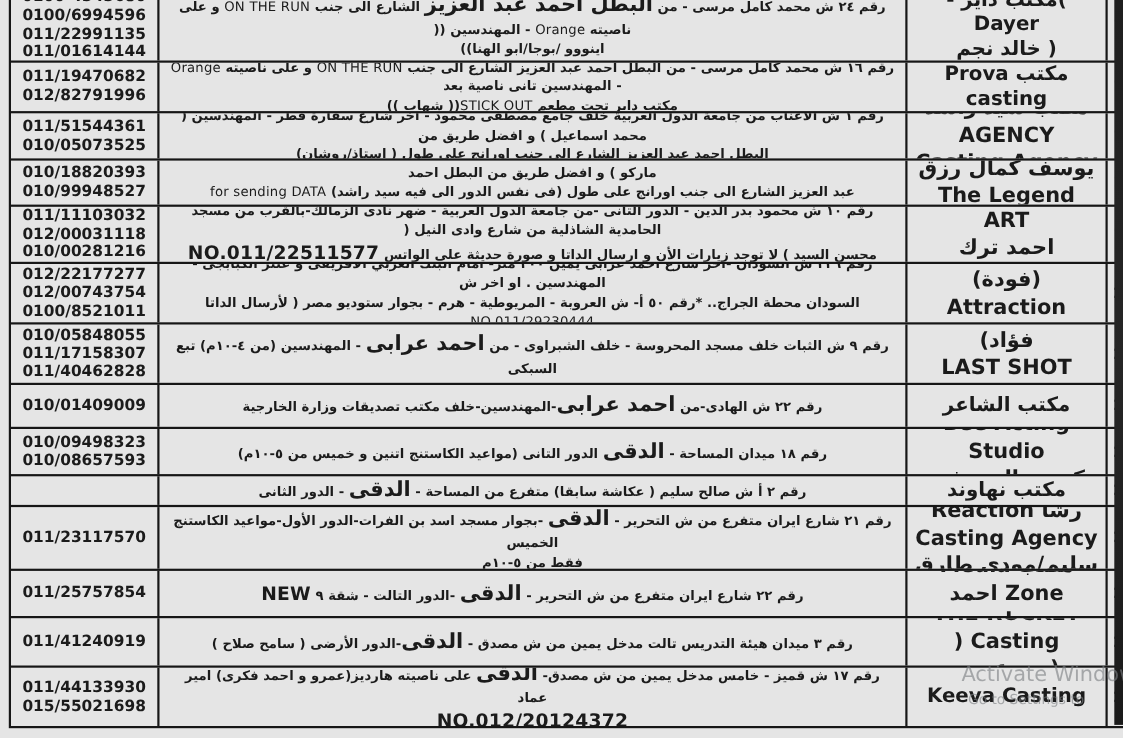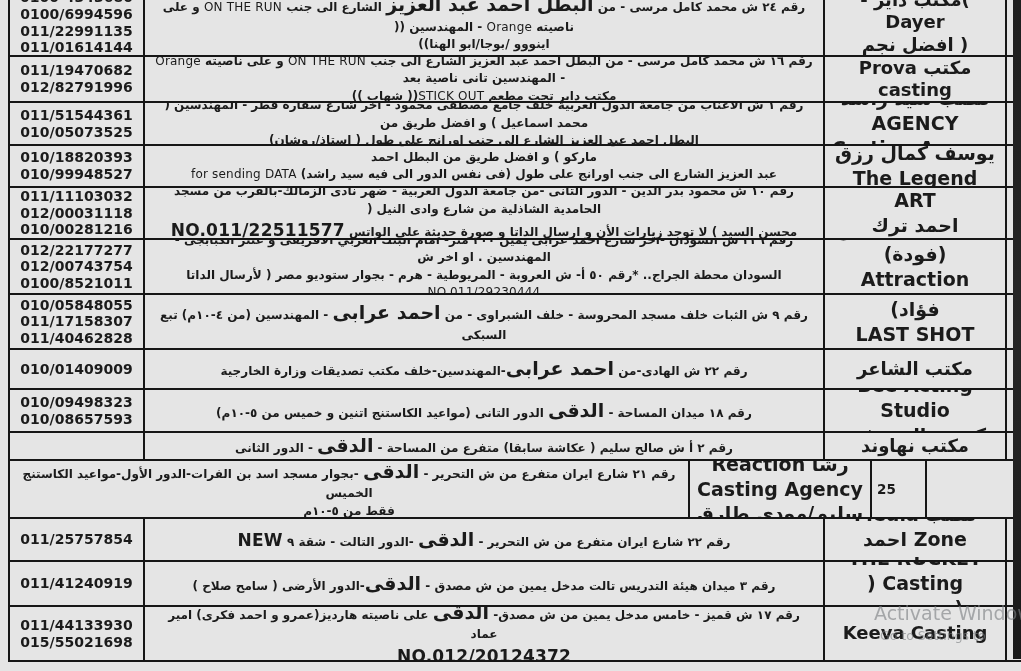--- a/index.html
+++ b/index.html
@@ -52,21 +52,21 @@
           <div class="phone">0100/6994596</div>
           <div class="phone">011/22991135</div>
           <div class="phone">011/01614144</div>
         </div>
         <div class="cell addr-cell">
           <div class="addr-line"><span class="seg-n">رقم ٢٤ ش محمد كامل مرسى - من </span><span class="seg-b">البطل احمد عبد العزيز</span><span class="seg-n"> الشارع الى جنب </span><span class="seg-l">ON THE RUN</span><span class="seg-n"> و على ناصيته </span><span class="seg-l">Orange</span><span class="seg-n"> - المهندسين ((</span></div>
           <div class="addr-line"><span class="seg-n">اينووو /بوجا/ابو الهنا))</span></div>
         </div>
         <div class="cell name-cell">
           <div class="name-line big">)مكتب داير - Dayer</div>
-          <div class="name-line big">( افضل نجم</div>
+          <div class="name-line big">( خالد نجم</div>
         </div>
         <div class="cell idx-cell">
           <div class="idx">15</div>
         </div>
       </div>
       <div class="row" style="height: 46px;">
         <div class="cell phones-cell">
           <div class="phone">011/19470682</div>
           <div class="phone">012/82791996</div>
         </div>
@@ -203,20 +203,23 @@
           <div class="addr-line"><span class="seg-n">رقم ٢ أ ش صالح سليم ( عكاشة سابقا) متفرع من المساحة - </span><span class="seg-b">الدقى</span><span class="seg-n"> - الدور الثانى</span></div>
         </div>
         <div class="cell name-cell">
           <div class="name-line big">مكتب نهاوند</div>
         </div>
         <div class="cell idx-cell">
           <div class="idx">24</div>
         </div>
       </div>
       <div class="row" style="height: 58px;">
+        <div class="cell phones-cell">
+          <div class="phone">011/23117570</div>
+        </div>
         <div class="cell addr-cell">
           <div class="addr-line"><span class="seg-n">رقم ٢١ شارع ايران متفرع من ش التحرير - </span><span class="seg-b">الدقى</span><span class="seg-n"> -بجوار مسجد اسد بن الفرات-الدور الأول-مواعيد الكاستنج الخميس</span></div>
           <div class="addr-line"><span class="seg-n">فقط من ٥-١٠م</span></div>
         </div>
         <div class="cell name-cell">
           <div class="name-line">رشا Reaction Casting Agency</div>
           <div class="name-line">سليم/مودى طارق</div>
         </div>
         <div class="cell idx-cell">
           <div class="idx">25</div>

